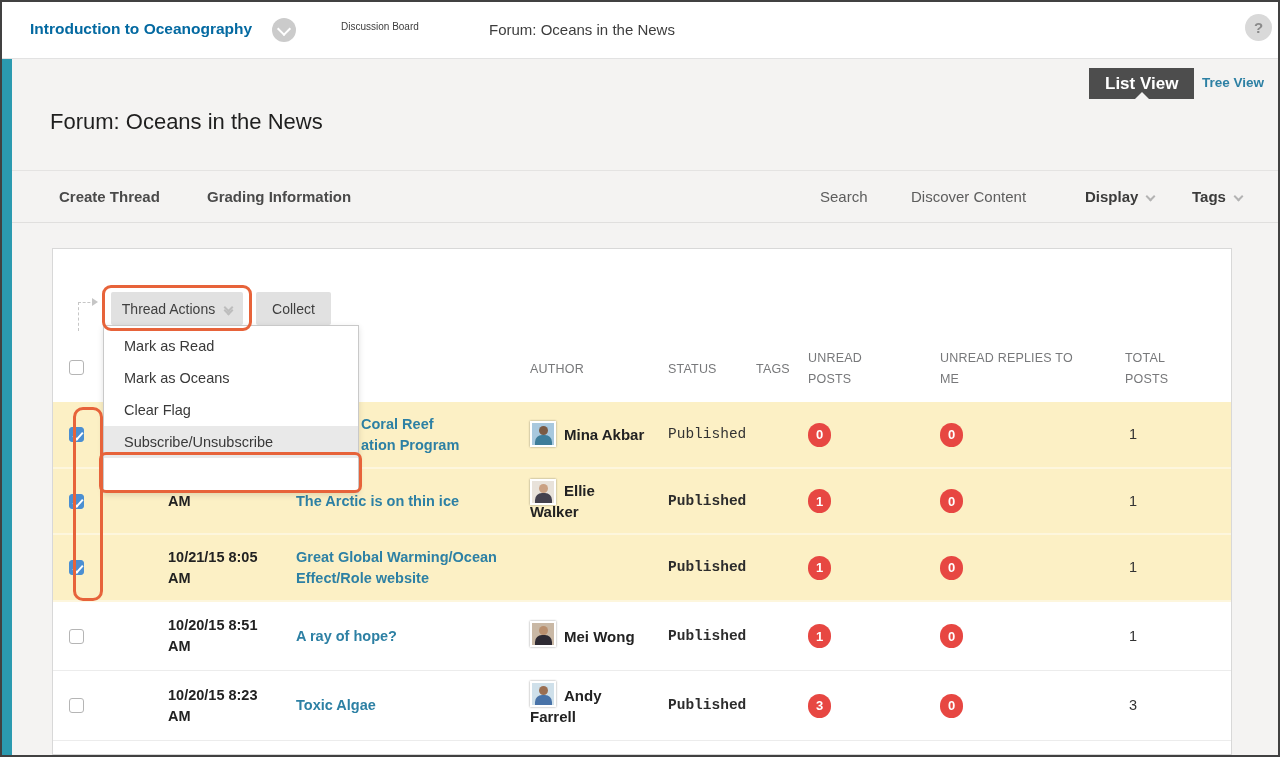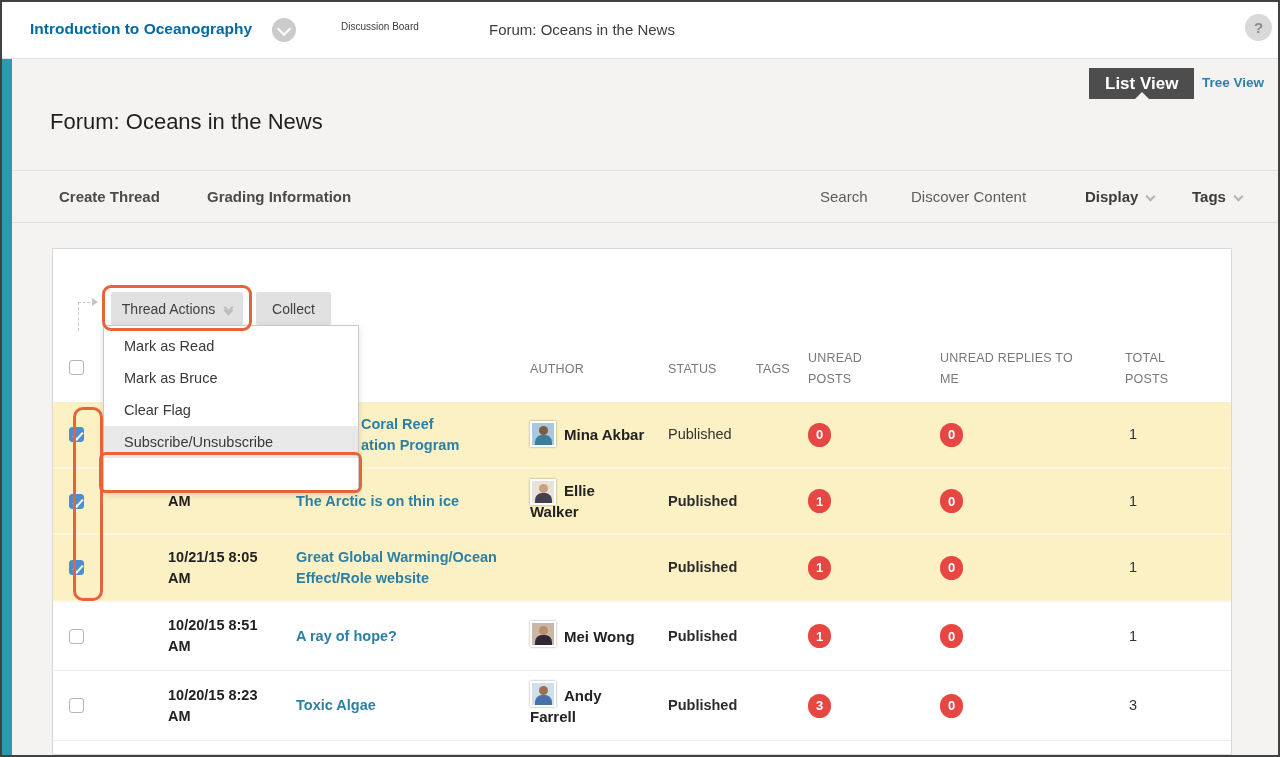--- a/index.html
+++ b/index.html
@@ -78,21 +78,21 @@
   .cell { position:absolute; top:0; height:100%; display:flex; flex-direction:column; justify-content:center; }
   .cell .ln { display:block; line-height:21px; }
   .cell .ln:empty { display:none; }
   .c-cb { left:16px; }
   .c-date { left:115px; width:122px; font-weight:700; color:#222; font-size:14.5px; }
   .c-thread { left:243px; width:240px; font-weight:700; color:#2d80a4; font-size:14.5px; }
   .c-thread.indent { padding-left:65px; }
   .c-author { left:477px; width:135px; font-size:15px; font-weight:700; color:#222; position:absolute; }
   .c-author .atext { display:block; text-indent:34px; line-height:21px; width:135px; }
   .trow.narrow .c-author .atext { width:72px; }
-  .c-status { left:615px; width:85px; font-size:14.5px; color:#333; }
+  .c-status { left:615px; width:85px; font-size:14.5px; color:#333;font-family:Liberation Mono, monospace; }
   .c-status.b { font-weight:700; color:#2c2c2c; }
   .c-unread { left:755px; }
   .c-replies { left:887px; }
   .c-total { left:1076px; font-size:14.5px; color:#333; }
 
   .badge { width:23px; height:24px; border-radius:12px; background:#e74742; color:#fff; font-size:13px; font-weight:600; display:flex; align-items:center; justify-content:center; }
 
   
   .avatar { position:absolute; left:0; width:26px; height:26px; border:2px solid #fff; box-shadow:0 0 2px rgba(0,0,0,.4); background:var(--bg,#ccc); overflow:hidden; }
   .trow .avatar { top:19px; }
@@ -306,21 +306,21 @@
         <div class="cell c-total">
             <span class="ln">3</span>
           </div>
       </div>
 
     </div>
 
     
     <div class="menu">
       <div class="mi">Mark as Read</div>
-      <div class="mi">Mark as Bruce</div>
+      <div class="mi">Mark as Oceans</div>
       <div class="mi">Clear Flag</div>
       <div class="mi hl">Subscribe/Unsubscribe</div>
     </div>
 
     
     <div class="ring ring-ta"></div>
     <div class="ring ring-sub"></div>
     <div class="ring ring-cbs"></div>
 
   </div>

